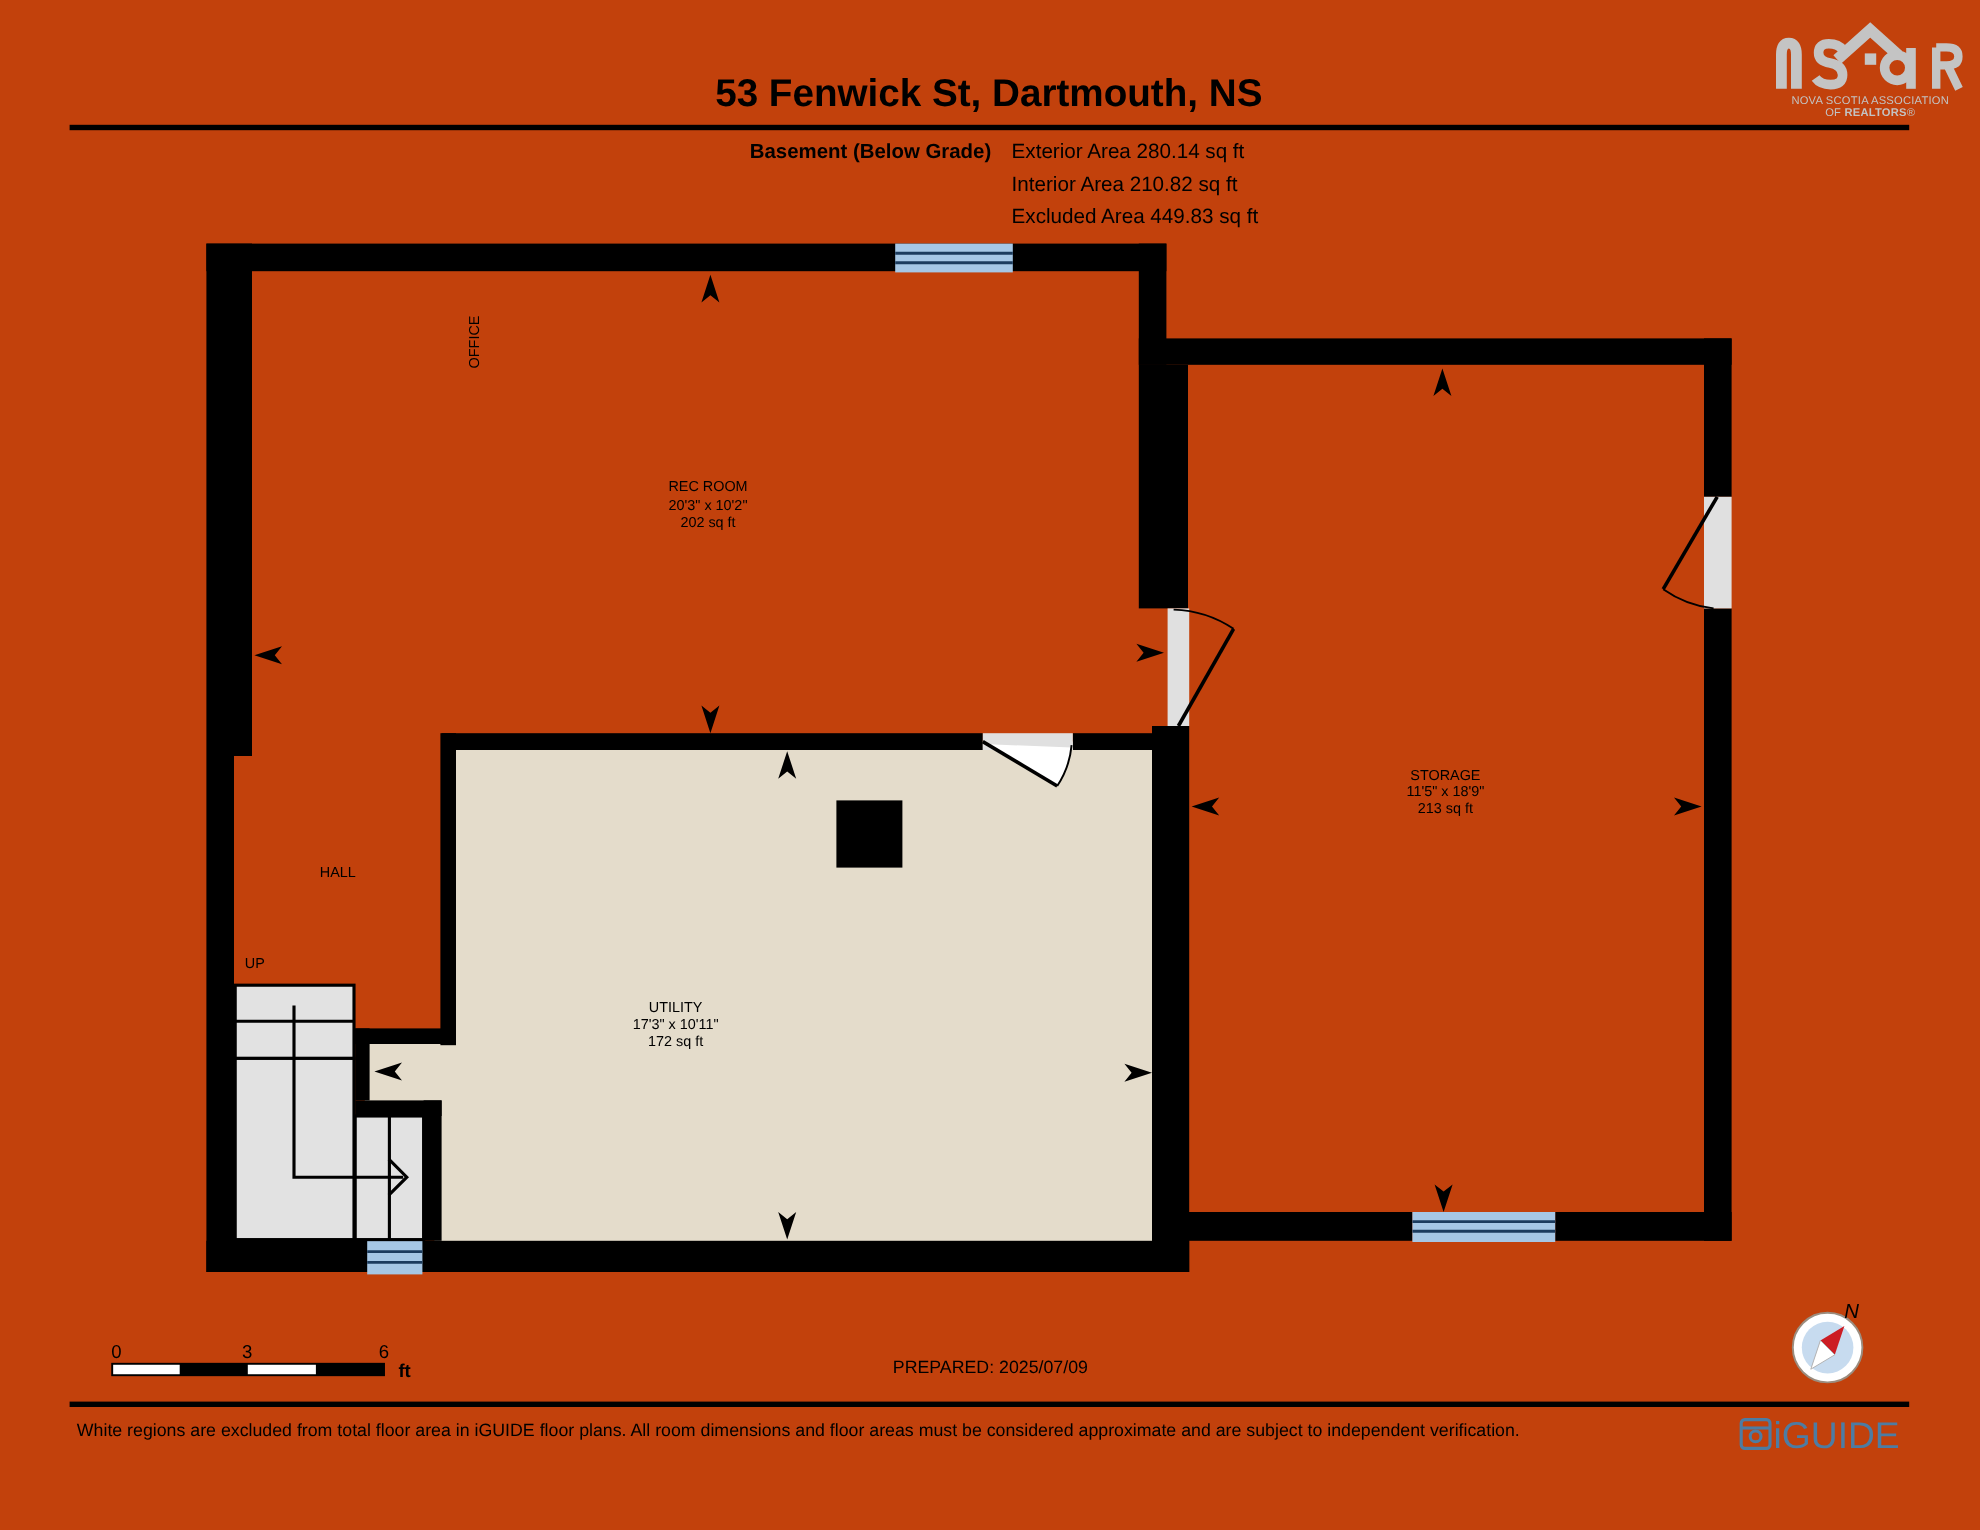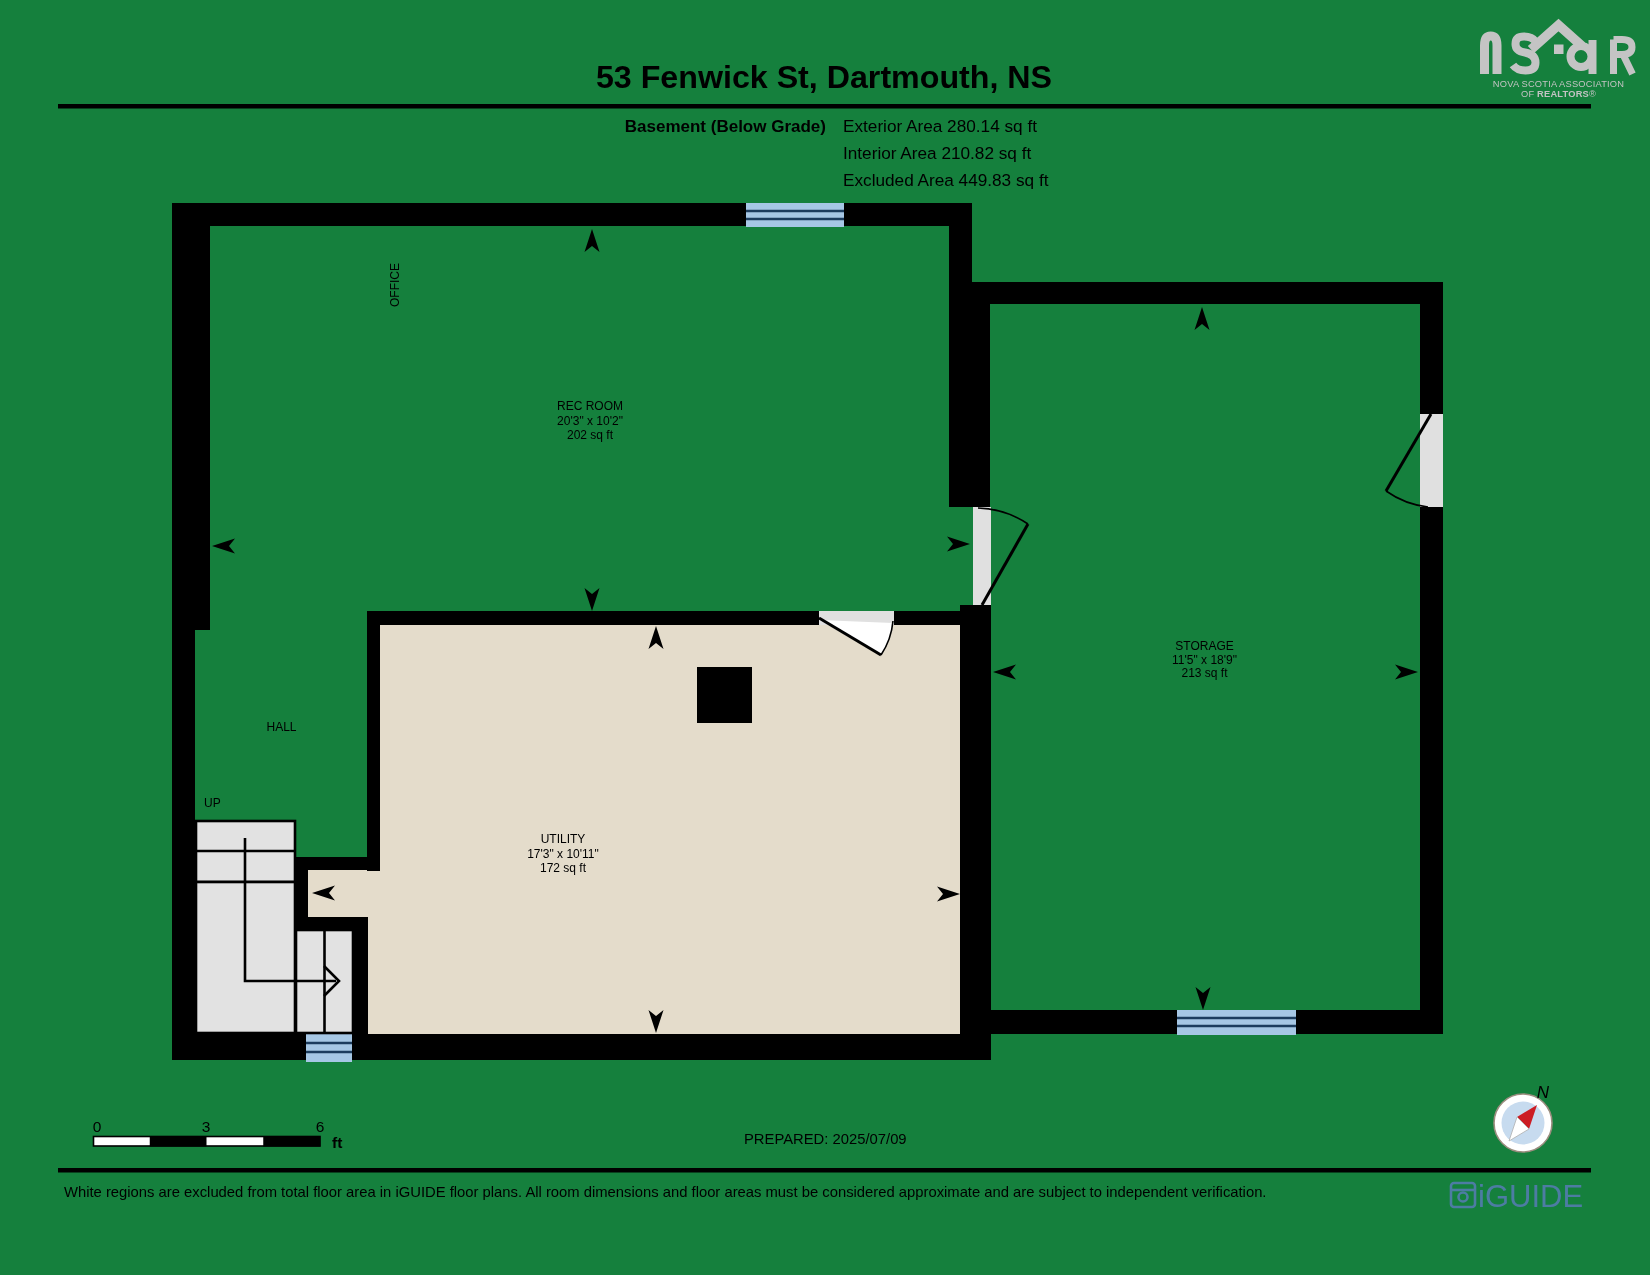--- a/index.html
+++ b/index.html
@@ -1,16 +1,16 @@
 <!DOCTYPE html>
 <html><head>
 <meta charset="utf-8">
 <style>
   html,body{margin:0;padding:0;background:#ffffff;}
-  .page{position:relative;width:1650px;height:1275px;background:#15803d;overflow:hidden;
+  .page{position:relative;width:1650px;height:1275px;background:#c2410c;overflow:hidden;
         font-family:"Liberation Sans", sans-serif;}
   svg{position:absolute;top:0;left:0;}
   text{font-family:"Liberation Sans", sans-serif;}
 </style>
 </head>
 <body>
 <div class="page">
 <svg width="1650" height="1275" viewBox="0 0 1650 1275">
 
 <text x="824" y="88" font-size="32.2" font-weight="bold" text-anchor="middle">53 Fenwick St, Dartmouth, NS</text>

